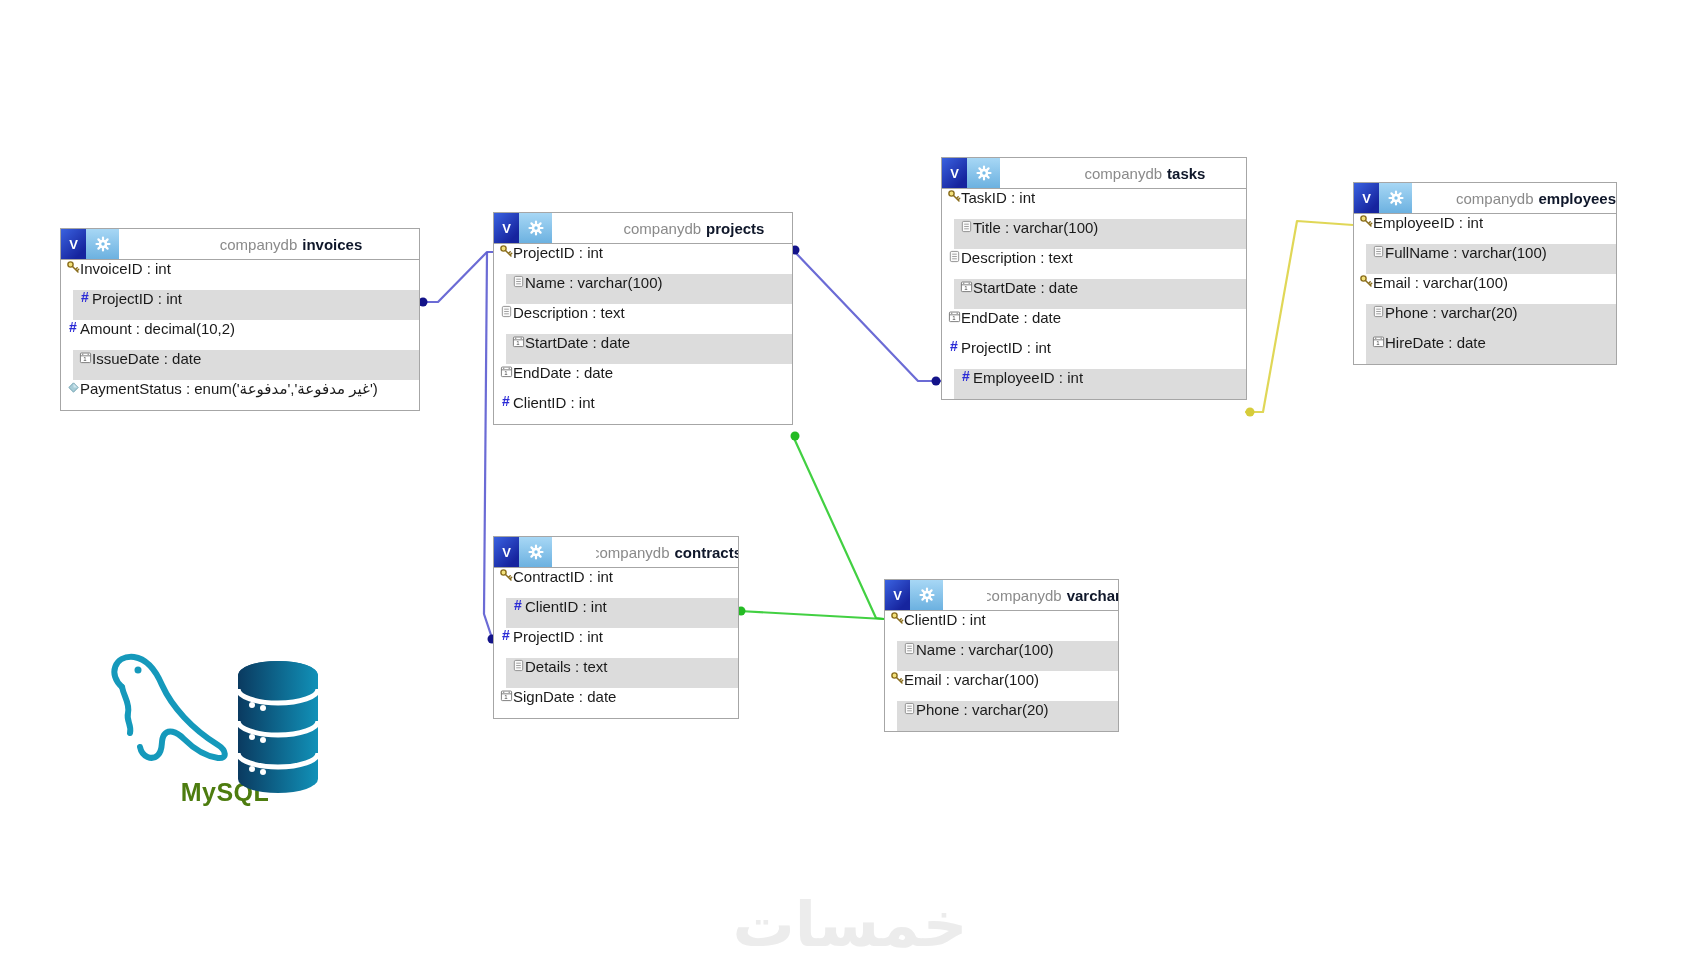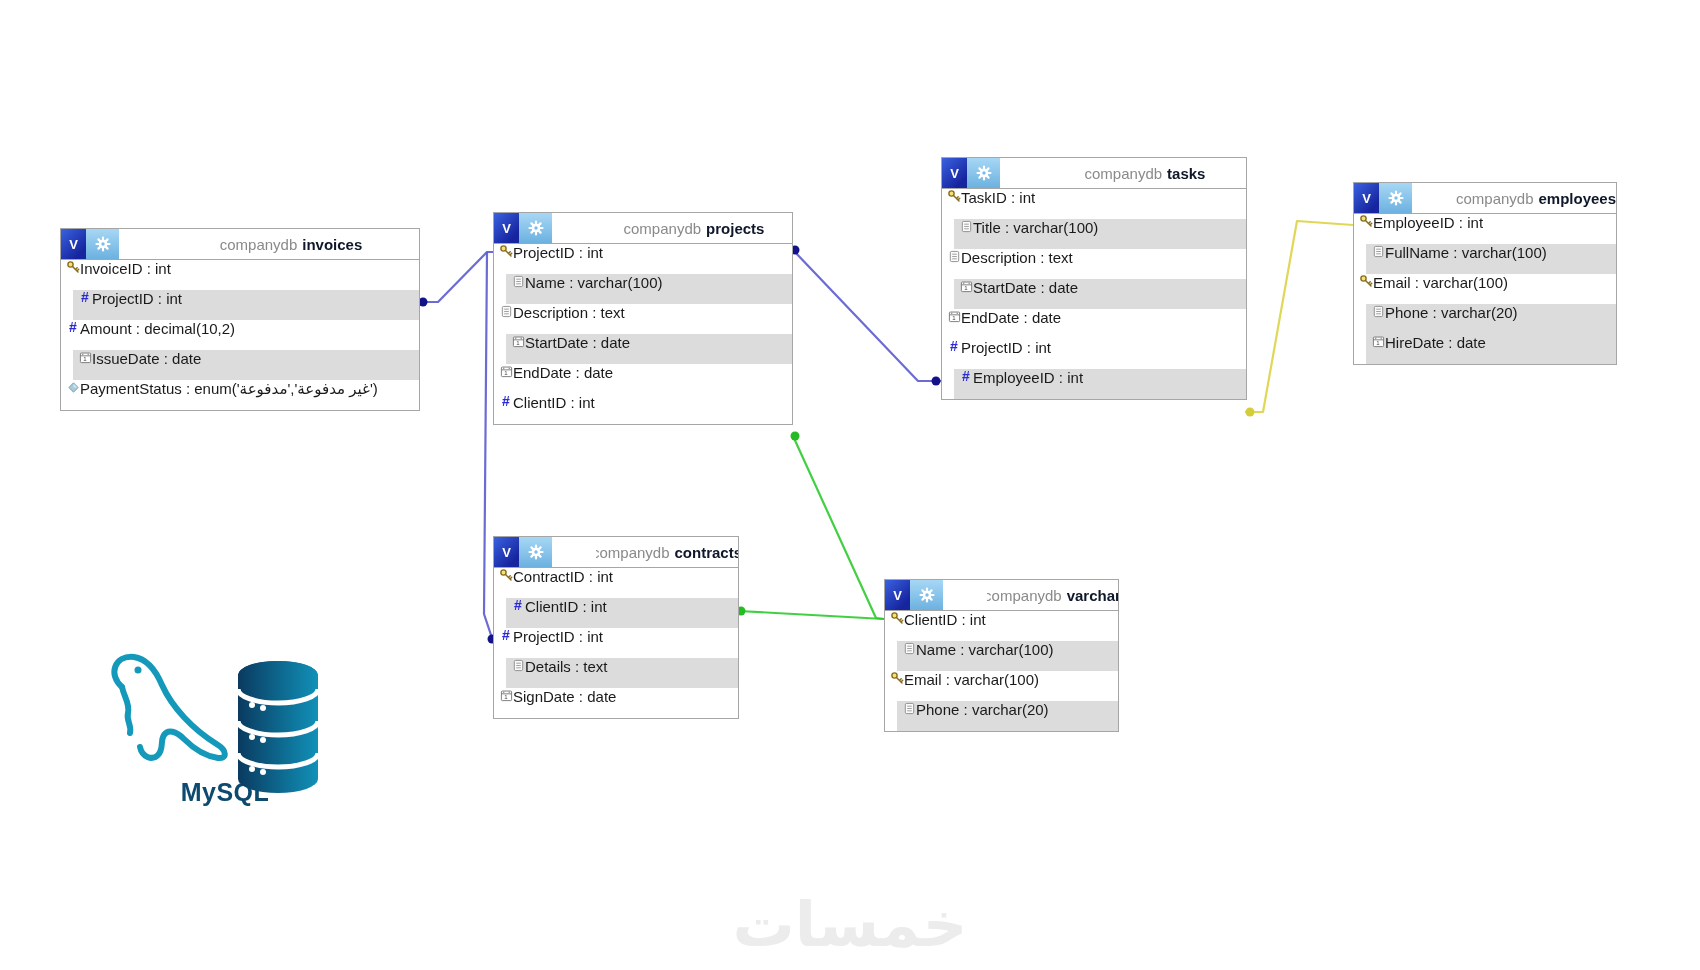--- a/index.html
+++ b/index.html
@@ -16,21 +16,21 @@
   .tbl-title{flex:1;display:flex;align-items:center;justify-content:center;gap:5px;white-space:nowrap;overflow:hidden;padding:0 6px;margin-left:44px;}
   .tbl-db{color:#8a8a8a;}
   .tbl-name{color:#0f172a;font-weight:bold;}
   .tbl-row{height:30px;display:flex;align-items:flex-start;gap:0;padding-left:5px;background:#fff;}
   .tbl-row.alt{background:#dcdcdc;margin-left:12px;}
   .row-icon{width:14px;height:14px;flex:0 0 14px;display:flex;align-items:center;justify-content:center;}
   .hash{color:#2b2bd6;font-weight:bold;font-size:14px;line-height:14px;}
   .row-label{white-space:nowrap;overflow:hidden;}
   #mysql-logo{position:absolute;left:100px;top:645px;width:230px;height:175px;z-index:2;}
   #mysql-label{position:absolute;left:150px;top:778px;width:150px;text-align:center;
-               font-size:25px;font-weight:bold;color:#0c4a6e;letter-spacing:.5px;}
+               font-size:25px;font-weight:bold;color:#4d7c0f;letter-spacing:.5px;}
   #watermark{position:absolute;left:730px;top:888px;width:240px;text-align:center;z-index:1;
              font-size:62px;font-weight:bold;color:#ececec;font-family:"DejaVu Sans",sans-serif;}
 </style>
 </head>
 <body>
 
 <div id="canvas">
   <svg id="rel-layer" width="1700" height="970">
       <polyline points="422,302 438,302 487,252 493,252" fill="none" stroke="#5b5bd0" stroke-width="2.2" stroke-linejoin="round" opacity="0.9"></polyline>
       <circle cx="423" cy="302" r="4.5" fill="#131389"></circle>

